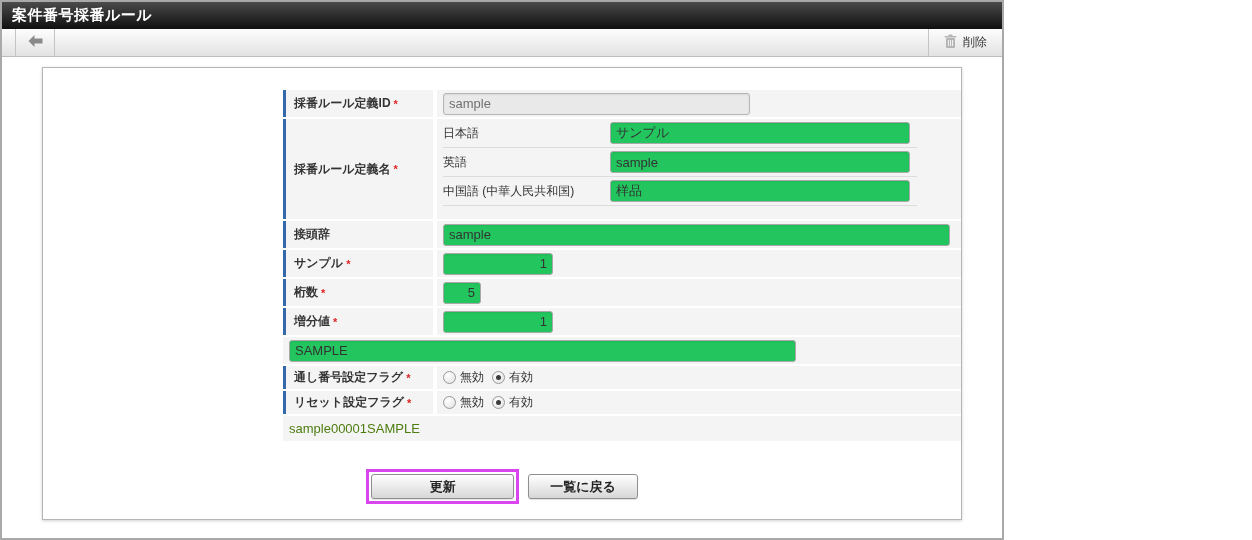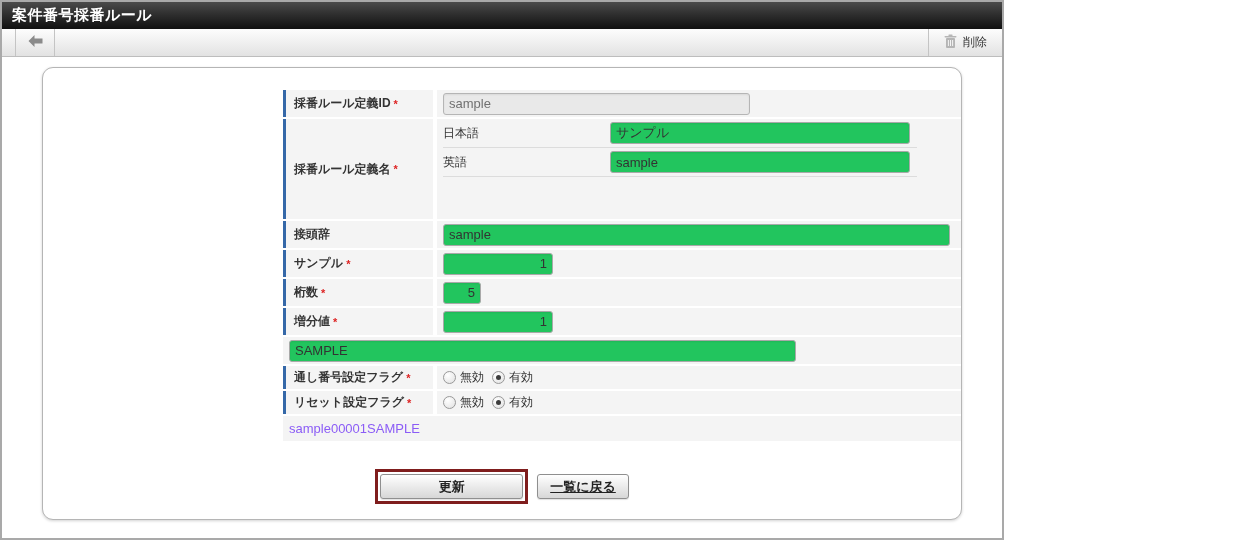--- a/index.html
+++ b/index.html
@@ -46,21 +46,21 @@
     font-size: 12px; color: #333; font-weight: normal;
     font-family: inherit;
   }
 
   
   .content { padding: 10px 40px 0 40px; }
   .panel {
     height: 453px;
     background: #fff;
     border: 1px solid #b5b5b5;
-    border-radius: 11px;
+    border-radius: 0;
     box-shadow: 0 1px 3px rgba(0,0,0,0.18);
     overflow: hidden;
   }
 
   
   .form-table { margin: 22px 0 0 240px; width: 684px; }
   .frow { display: flex; gap: 4px; margin-bottom: 2px; height: 27px; }
   .frow.row-name { height: 100px; }
   .frow.row-flag { height: 23px; }
   .frow.row-preview { height: 25px; margin-bottom: 0; }
@@ -129,40 +129,40 @@
     border-radius: 50%;
     background: #1d5fc4;
     color: #fff;
     font-size: 10px; font-weight: bold;
     font-family: "Liberation Serif", serif; font-style: italic;
     display: inline-flex; align-items: center; justify-content: center;
     margin-left: 6px;
     cursor: pointer;
   }
 
-  .preview-value { font-size: 13px; color: #8b5cf6; }
+  .preview-value { font-size: 13px; color: #4d7c0f; }
 
   
   .actions {
     display: flex; justify-content: center; align-items: center;
     gap: 9px; margin-top: 28px;
   }
-  .hl-box { border: 3px solid #7f1d1d; padding: 2px; line-height: 0; }
+  .hl-box { border: 3px solid #d946ef; padding: 2px; line-height: 0; }
   .btn {
     height: 25px;
     background: linear-gradient(#ffffff, #d7d7d7);
     border: 1px solid #8f8f8f;
     border-radius: 3px;
     font-size: 13px; font-weight: bold; color: #222;
     font-family: inherit;
     cursor: pointer;
     box-shadow: 0 1px 1px rgba(0,0,0,0.12);
   }
   .btn-update { width: 143px; }
-  .btn-back { padding: 0 12px; text-decoration: underline; }
+  .btn-back { padding: 0 21px; }
 </style>
 </head>
 <body>
 
 <div class="screen">
 
   <div class="titlebar">
     <span>案件番号採番ルール</span>
   </div>
 
@@ -217,20 +217,24 @@
           <div class="fcell">
             <div class="subtable">
               <div class="subrow">
                 <span class="sublabel">日本語</span>
                 <input class="txt w-sub" value="サンプル" style="">
               </div>
               <div class="subrow">
                 <span class="sublabel">英語</span>
                 <input class="txt w-sub" value="sample" style="">
               </div>
+              <div class="subrow">
+                <span class="sublabel">中国語 (中華人民共和国)</span>
+                <input class="txt w-sub" value="样品" style="">
+              </div>
             </div>
           </div>
         </div>
 
         <div class="frow">
           <div class="lcell">
             <span>接頭辞</span>
           </div>
           <div class="fcell">
             <input class="txt w-full" value="sample" style="">

